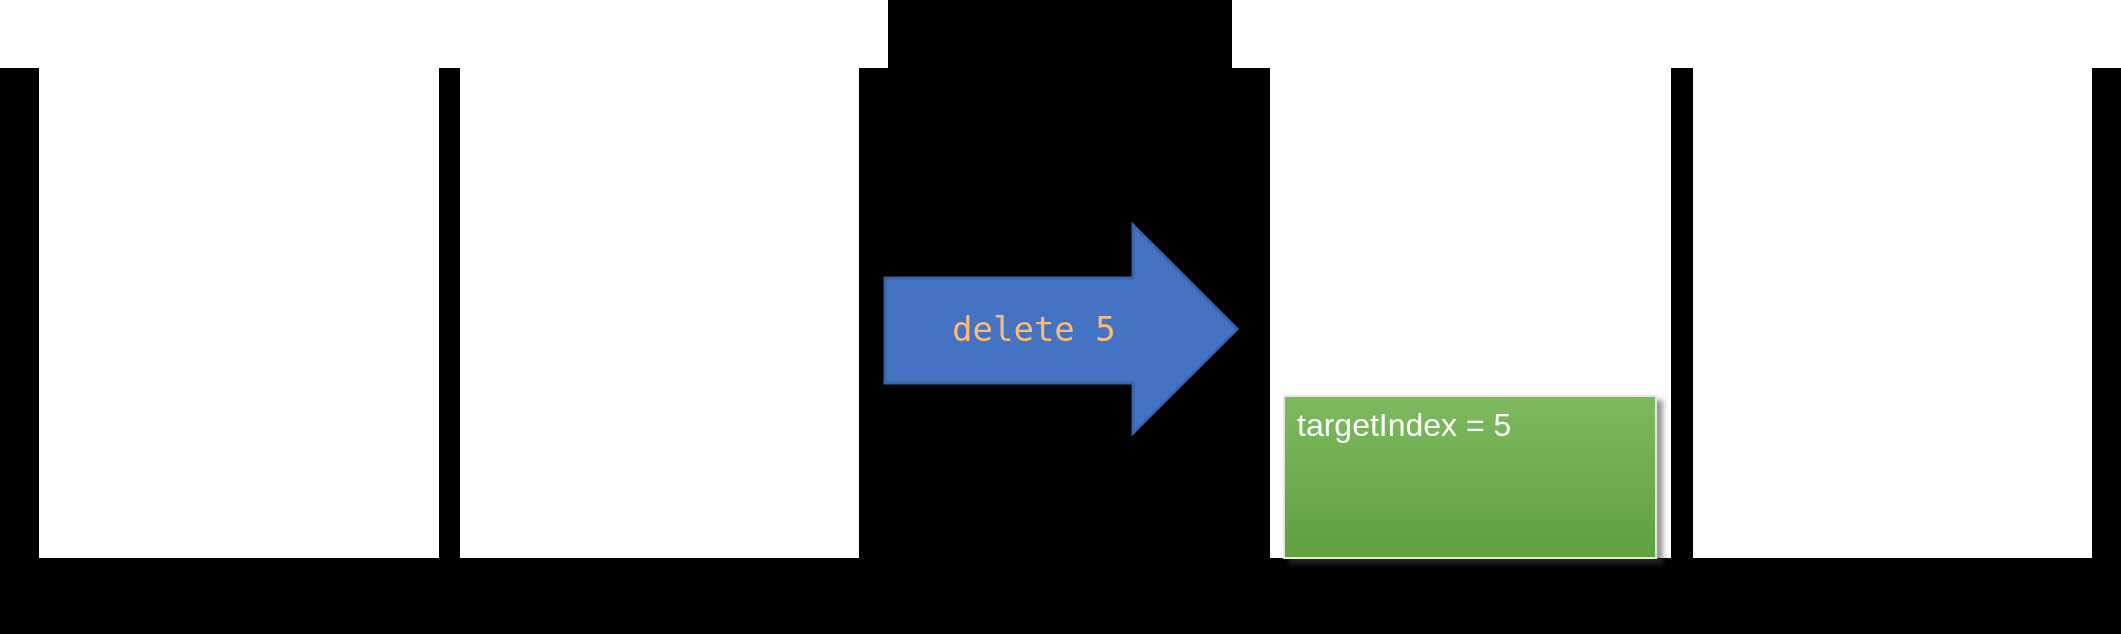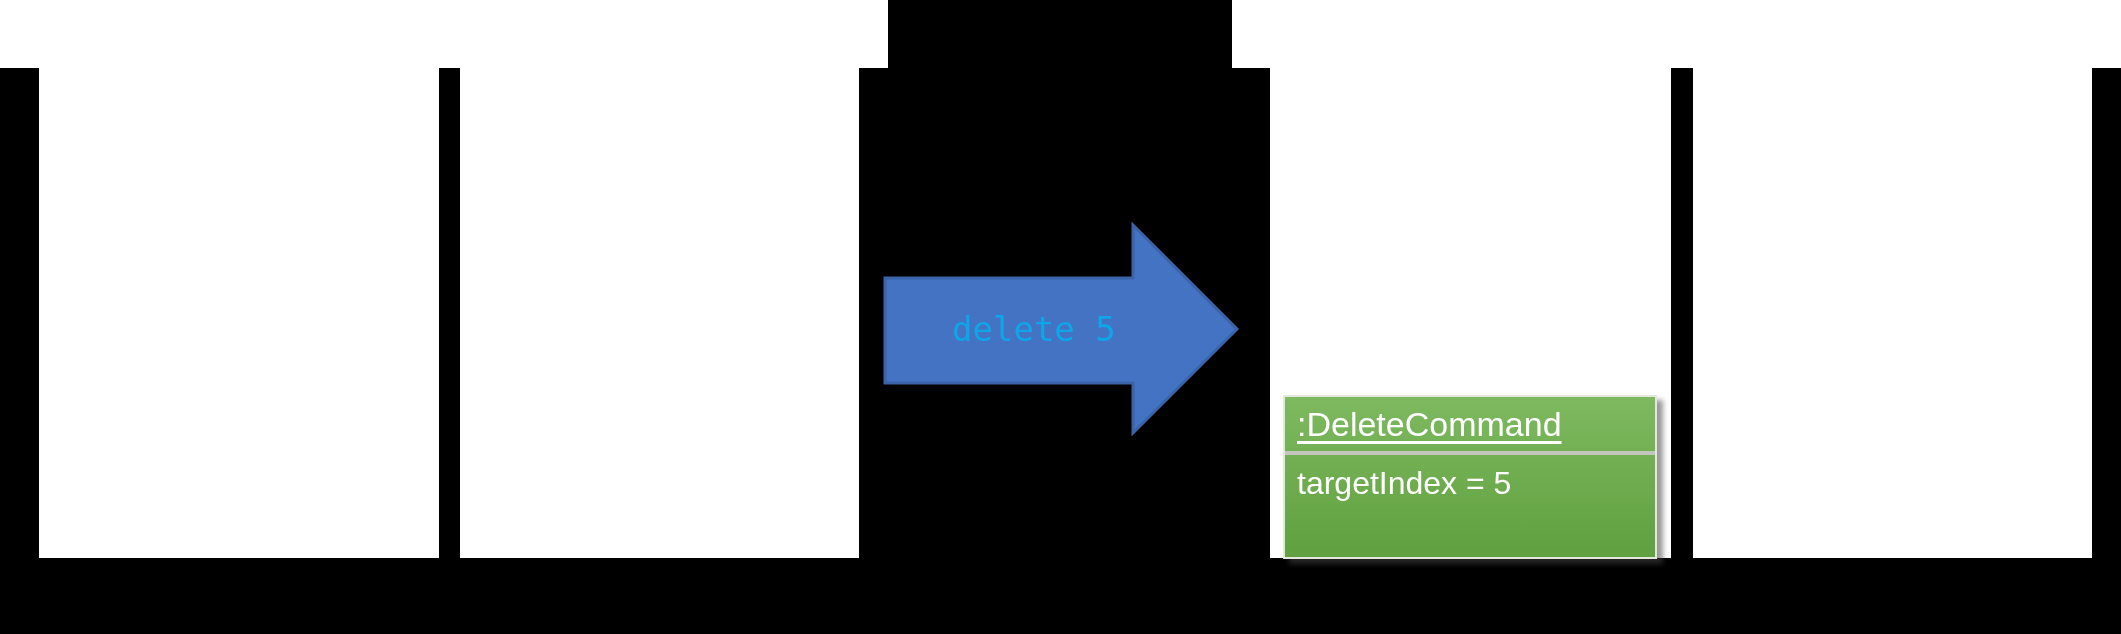--- a/index.html
+++ b/index.html
@@ -92,24 +92,21 @@
   <div class="whiterect band-right"></div>
 
   <div class="whiterect panel-1"></div>
   <div class="whiterect panel-2"></div>
   <div class="whiterect panel-3"></div>
   <div class="whiterect panel-4"></div>
 
   <svg class="arrow-svg" viewBox="880 219 365 220" xmlns="http://www.w3.org/2000/svg">
     <polygon points="885,278 1133,278 1133,225 1237,329 1133,433 1133,383 885,383" fill="#4573c4" stroke="#3a63a8"></polygon>
   </svg>
-  <div class="arrow-label" style="color: #0ea5e9;">delete 5</div>
+  <div class="arrow-label" style="color: #fdba74;">delete 5</div>
 
   <div class="command-box" style="background: linear-gradient(rgb(126, 185, 95), rgb(96, 160, 64)); border-color: rgb(227, 232, 222); color: rgb(255, 255, 255);">
-    <div class="cb-header" style="border-bottom-color: rgb(194, 198, 189);">
-      <span class="cb-title">:DeleteCommand</span>
-    </div>
     <div class="cb-body">
       <div class="cb-line">targetIndex = 5</div>
     </div>
   </div>
 
 </div>
 
 </body></html>

